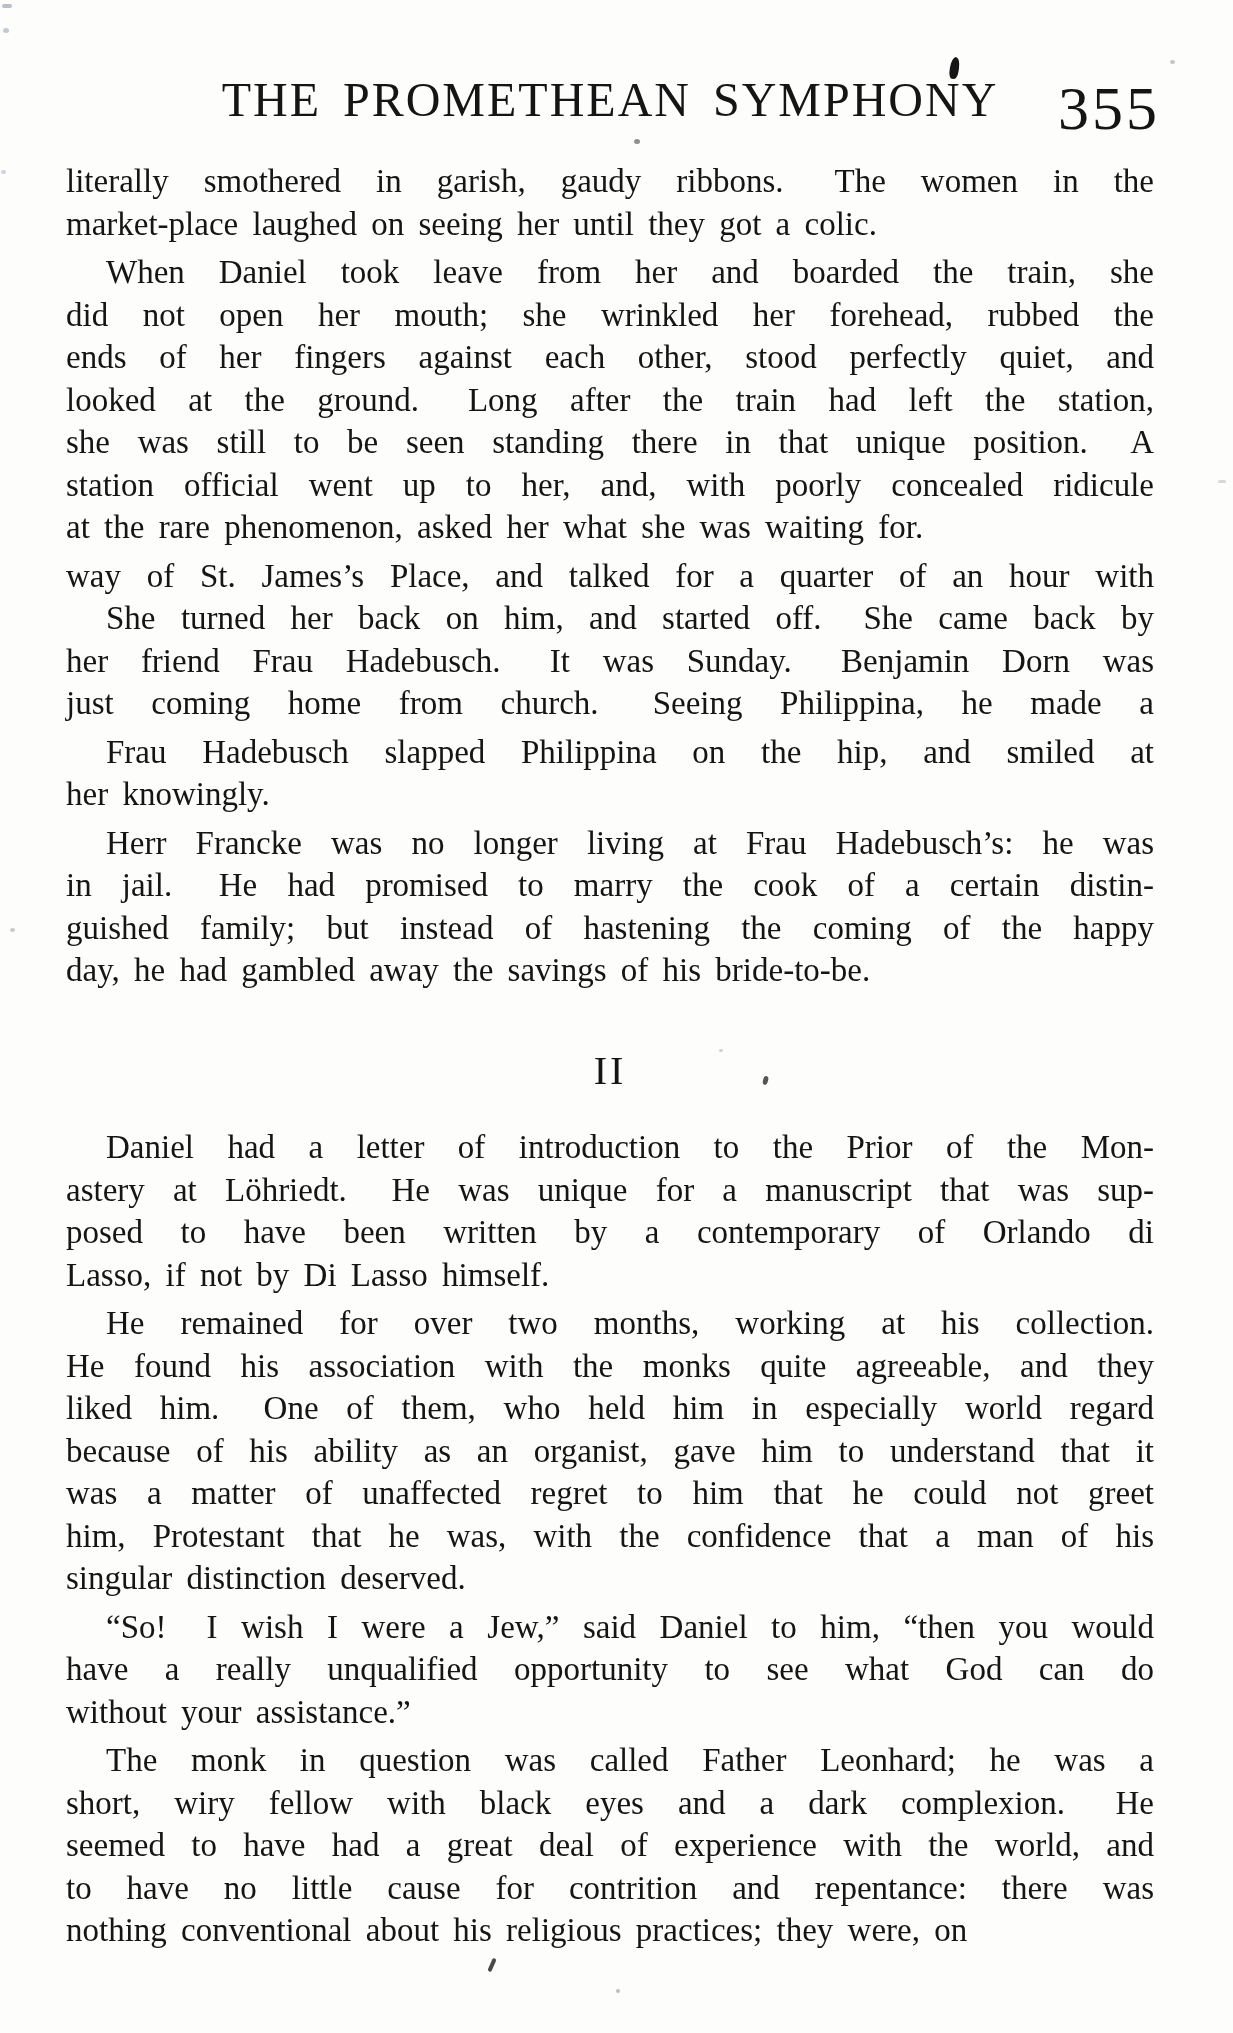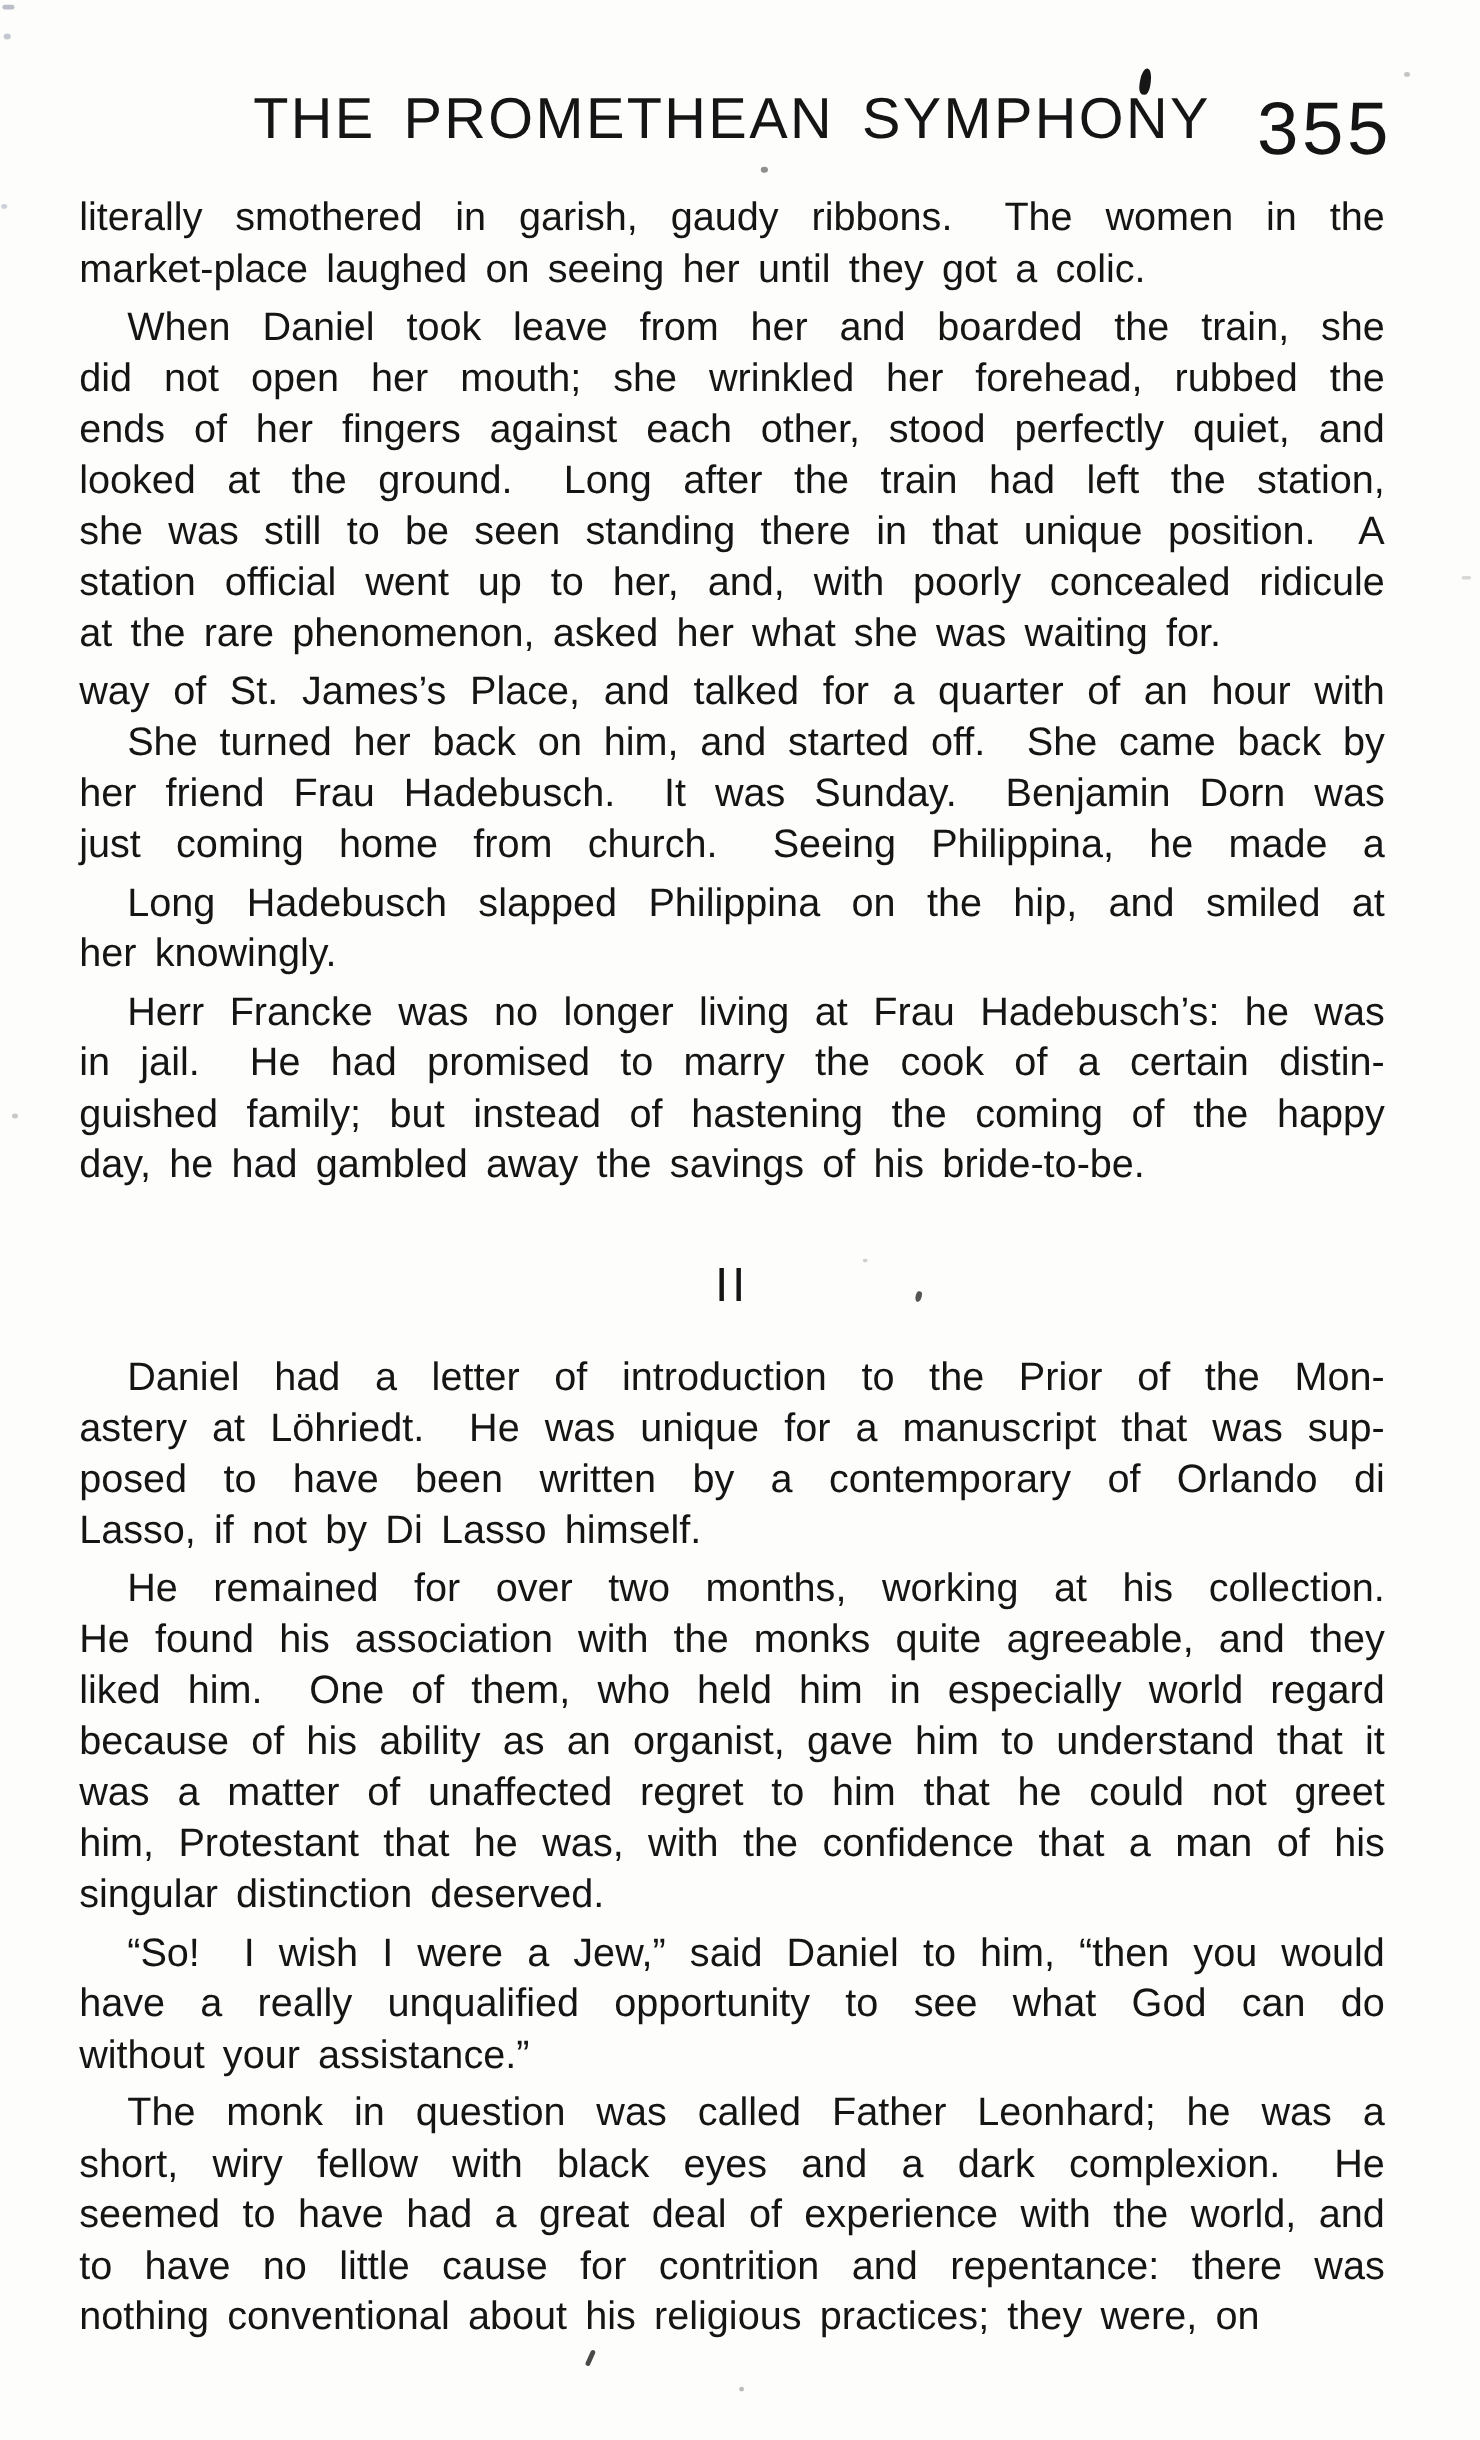--- a/index.html
+++ b/index.html
@@ -2,21 +2,21 @@
 <html><head>
 <meta charset="utf-8">
 <style>
   html, body { margin: 0; padding: 0; background: #ffffff; }
   .page {
     position: relative;
     width: 1233px;
     height: 2033px;
     background: #fdfdfc;
     color: #151515;
-    font-family: Liberation Sans, sans-serif;
+    font-family: Liberation Serif, serif;
     overflow: hidden;
   }
   .running-header {
     position: absolute;
     left: 60px; top: 74px;
     width: 1100px;
     height: 56px;
   }
   .running-title {
     display: block;
@@ -87,21 +87,21 @@
         <div class="line">station official went up to her, and, with poorly concealed ridicule</div>
         <div class="line last">at the rare phenomenon, asked her what she was waiting for.</div>
       </div>
       <div class="para">
         <div class="line">way of St. James’s Place, and talked for a quarter of an hour with</div>
         <div class="line indent">She turned her back on him, and started off.  She came back by</div>
         <div class="line">her friend Frau Hadebusch.  It was Sunday.  Benjamin Dorn was</div>
         <div class="line">just coming home from church.  Seeing Philippina, he made a</div>
       </div>
       <div class="para">
-        <div class="line indent">Long Hadebusch slapped Philippina on the hip, and smiled at</div>
+        <div class="line indent">Frau Hadebusch slapped Philippina on the hip, and smiled at</div>
         <div class="line last">her knowingly.</div>
       </div>
       <div class="para">
         <div class="line indent">Herr Francke was no longer living at Frau Hadebusch’s: he was</div>
         <div class="line">in jail.  He had promised to marry the cook of a certain distin-</div>
         <div class="line">guished family; but instead of hastening the coming of the happy</div>
         <div class="line last">day, he had gambled away the savings of his bride-to-be.</div>
       </div>
       <div class="section-heading">II</div>
       <div class="para">

